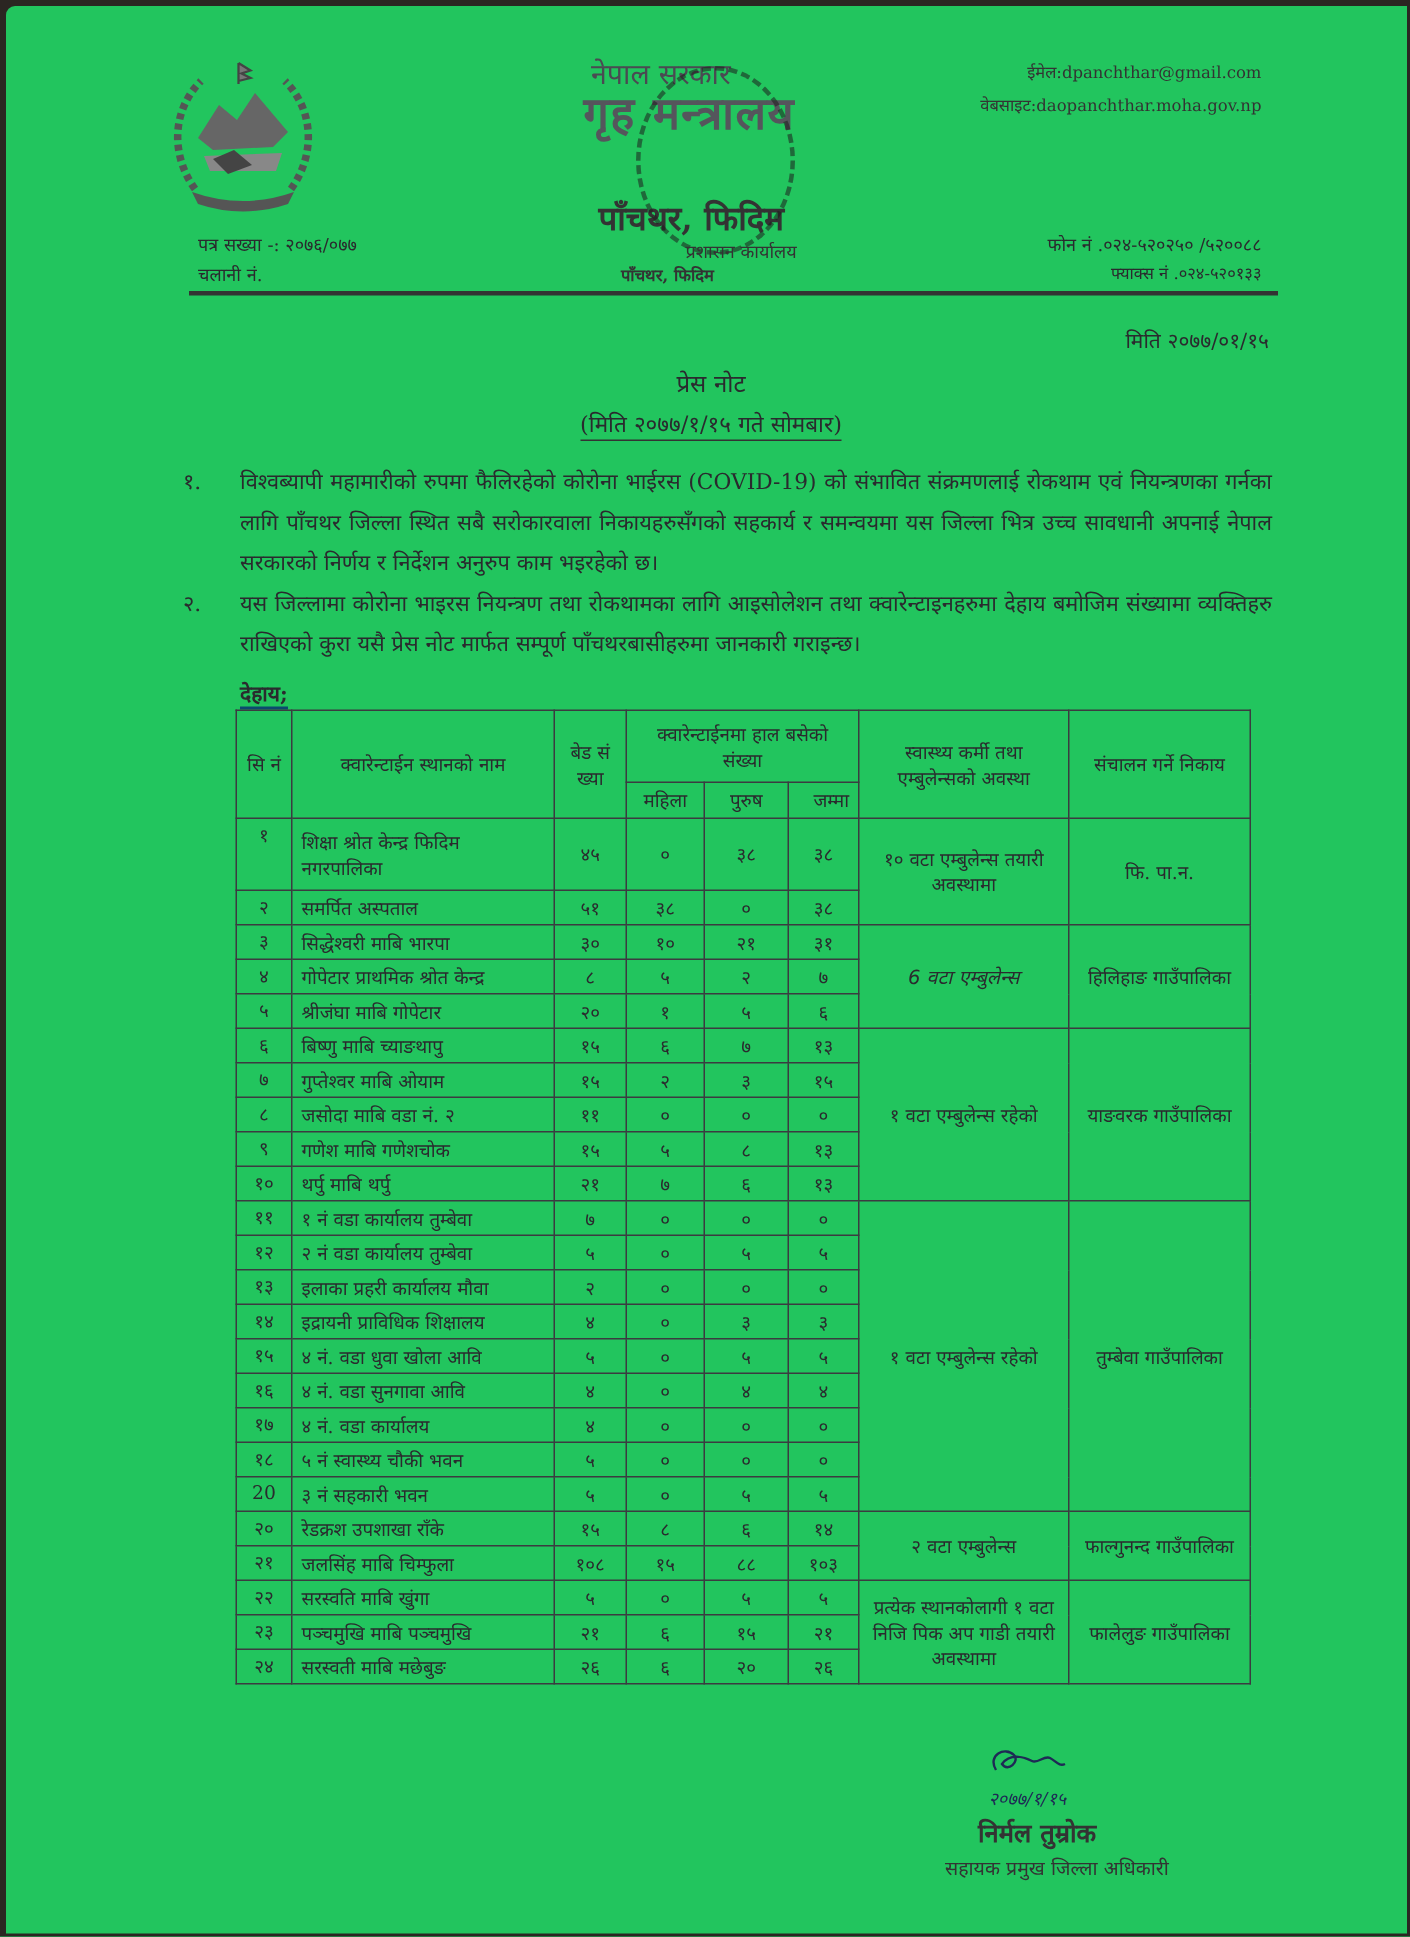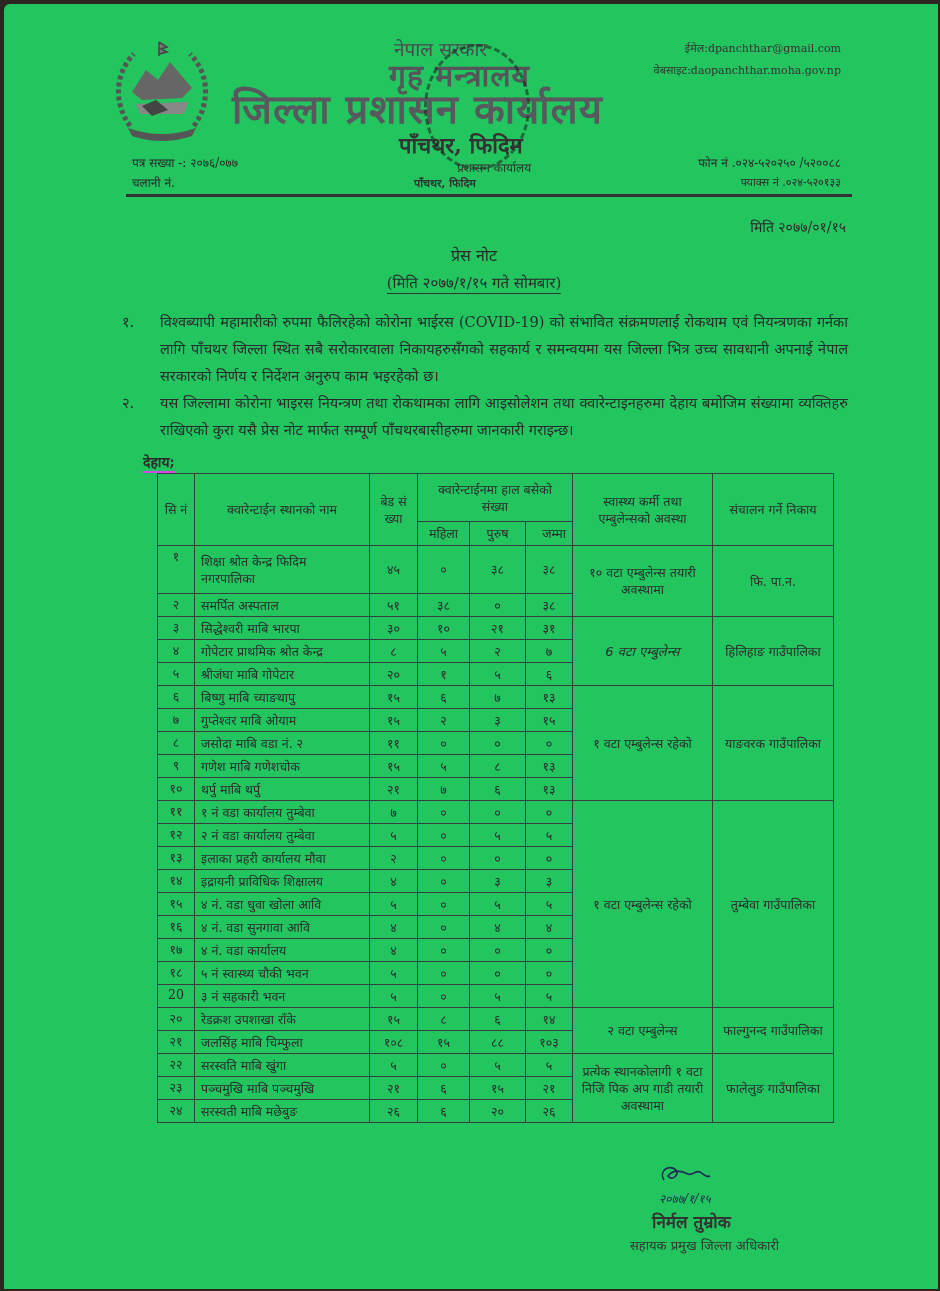--- a/index.html
+++ b/index.html
@@ -39,21 +39,21 @@
   .date { right: 92px; top: 213px; font-size: 14px; text-align: right; }
   .title { left: 0; width: 940px; top: 240px; font-size: 16px; text-align: center; }
   .subtitle { left: 0; width: 940px; top: 268px; font-size: 15px; text-align: center; }
   .subtitle span { border-bottom: 1px solid #333; padding-bottom: 1px; }
 
   .para { left: 118px; width: 726px; font-size: 14.5px; line-height: 27px; }
   .para .num { position: absolute; left: 0; top: 0; }
   .para .txt { margin-left: 38px; text-align: justify; }
   .p1 { top: 305px; }
   .p2 { top: 386px; }
-  .dehay { left: 139px; top: 448px; font-size: 14px; font-weight: bold; border-bottom: 2px solid #d946ef; }
+  .dehay { left: 156px; top: 448px; font-size: 14px; font-weight: bold; border-bottom: 2px solid #0c4a6e; }
 
   
   table.grid {
     position: absolute; left: 153px; top: 469px; width: 676px;
     border-collapse: collapse; table-layout: fixed; font-size: 12.5px;
   }
   table.grid td, table.grid th {
     border: 1px solid #3b3b40; padding: 0 6px; font-weight: normal;
     vertical-align: middle; color: #2a2a2e; overflow: hidden;
   }
@@ -85,21 +85,20 @@
     </g>
     <path d="M47 2 L47 16 M47 2 L55 7 L49 9 L55 12 L47 14" stroke="#444" stroke-width="1.5" fill="#777"></path>
     <path d="M20 52 L34 30 L46 40 L58 22 L80 48 L70 58 L30 60 Z" fill="#666"></path>
     <path d="M24 64 L76 62 L72 74 L28 74 Z" fill="#888"></path>
     <path d="M30 66 L44 60 L56 70 L40 76 Z" fill="#444"></path>
     <path d="M16 88 Q50 100 84 88 L80 96 Q50 106 20 96 Z" fill="#555"></path>
   </svg>
 
   <div class="abs gov">नेपाल सरकार</div>
   <div class="abs ministry">गृह मन्त्रालय</div>
-  <div class="abs office">जिल्ला प्रशासन कार्यालय</div>
   <div class="abs place">पाँचथर, फिदिम</div>
 
   <div class="abs stamp-ring"></div>
   <div class="abs stamp-text">प्रशासन कार्यालय</div>
   <div class="abs stamp-text2">पाँचथर, फिदिम</div>
 
   <div class="abs email">ईमेल:dpanchthar@gmail.com</div>
   <div class="abs web">वेबसाइट:daopanchthar.moha.gov.np</div>
 
   <div class="abs ref">पत्र सख्या -: २०७६/०७७</div>

